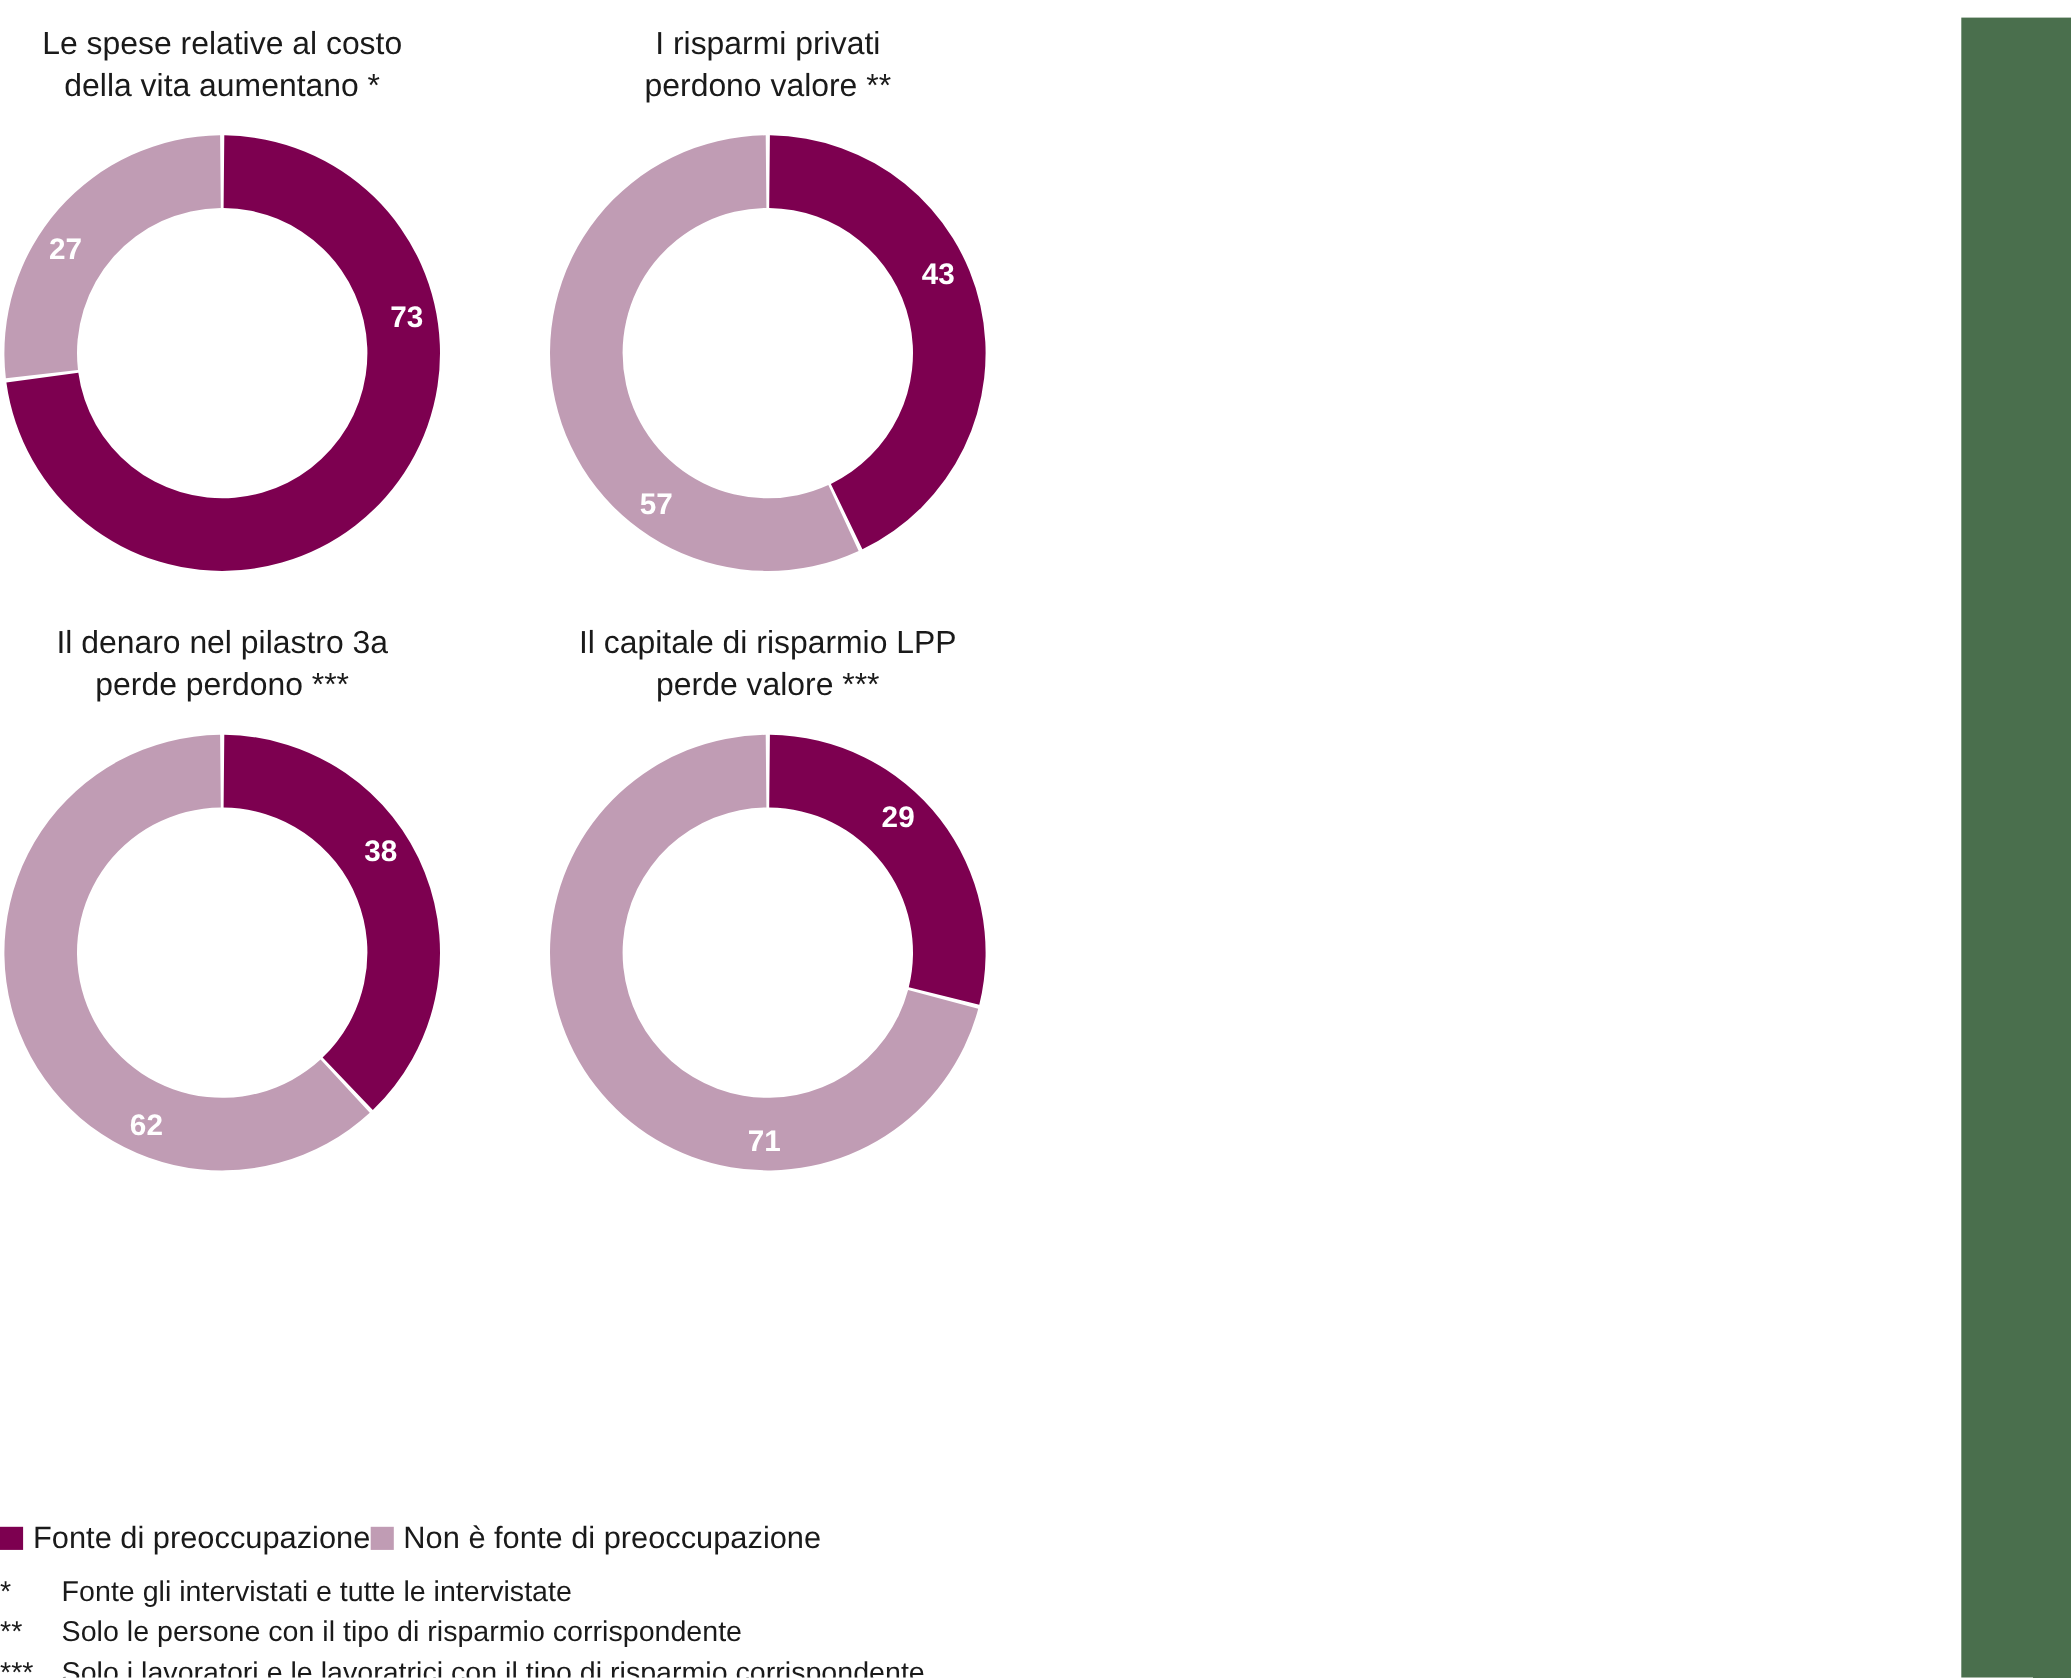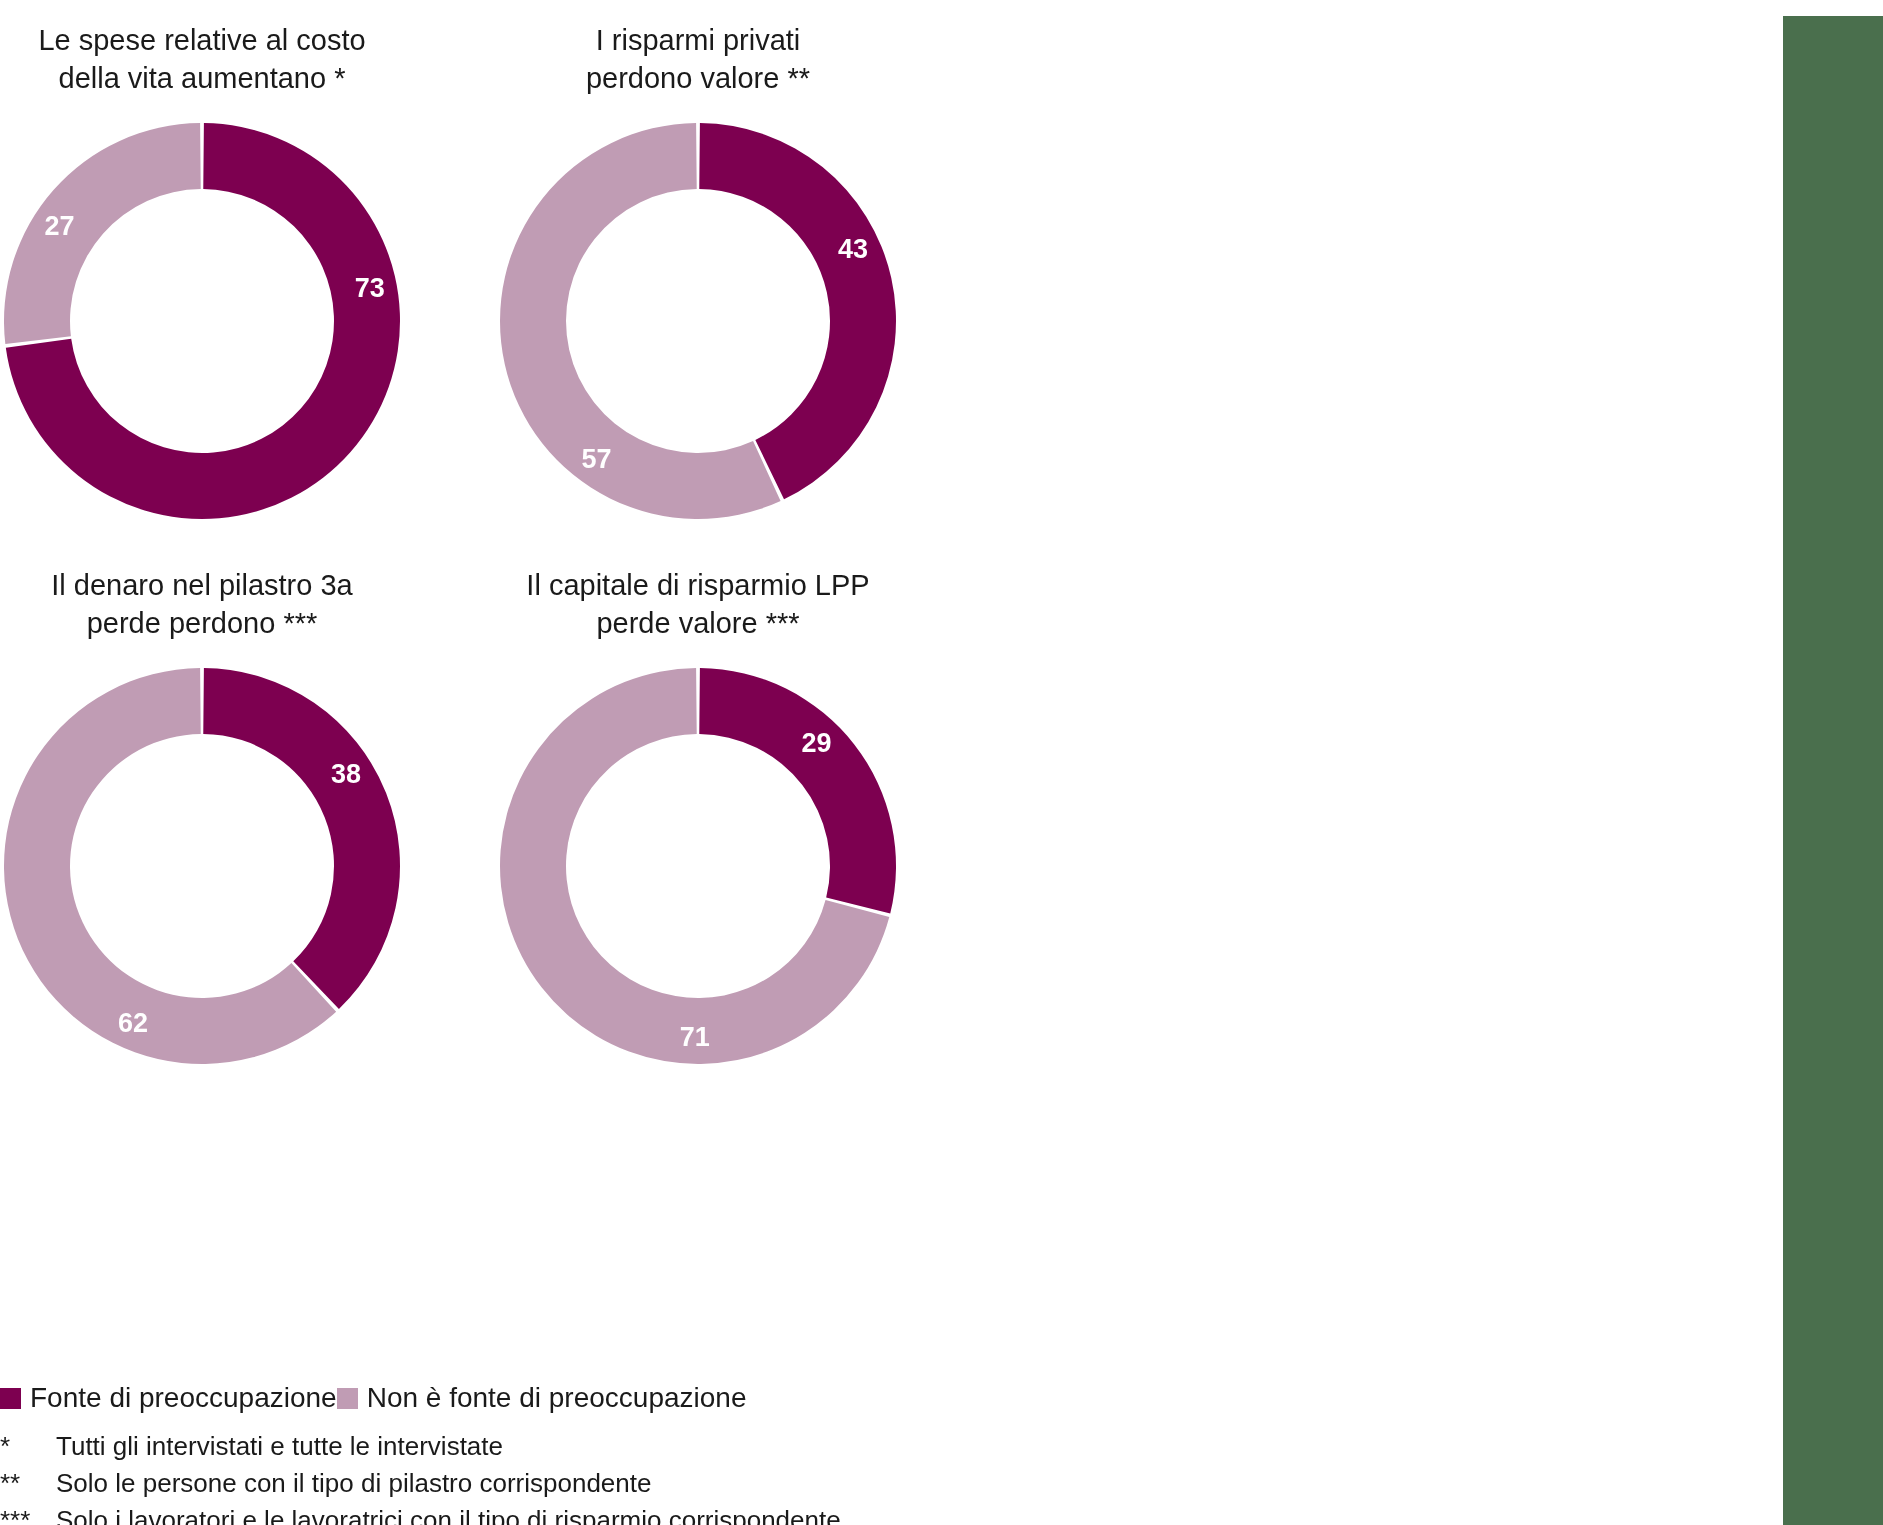--- a/index.html
+++ b/index.html
@@ -177,25 +177,25 @@
     </div>
     <div class="legend-item">
       <span class="legend-swatch" style="background: rgb(192, 156, 180);"></span>
       <span class="legend-text">Non è fonte di preoccupazione</span>
     </div>
   </div>
 
   <div class="footnotes">
     <div class="footnote-row">
       <span class="footnote-mark">*</span>
-      <span class="footnote-text">Tutti gli intervistati e tutte le intervistate</span>
+      <span class="footnote-text">Fonte gli intervistati e tutte le intervistate</span>
     </div>
     <div class="footnote-row">
       <span class="footnote-mark">**</span>
-      <span class="footnote-text">Solo le persone con il tipo di pilastro corrispondente</span>
+      <span class="footnote-text">Solo le persone con il tipo di risparmio corrispondente</span>
     </div>
     <div class="footnote-row">
       <span class="footnote-mark">***</span>
       <span class="footnote-text">Solo i lavoratori e le lavoratrici con il tipo di risparmio corrispondente</span>
     </div>
   </div>
 
   <div class="green-band" style="background: rgb(74, 111, 77);"></div>
 
 </div>

